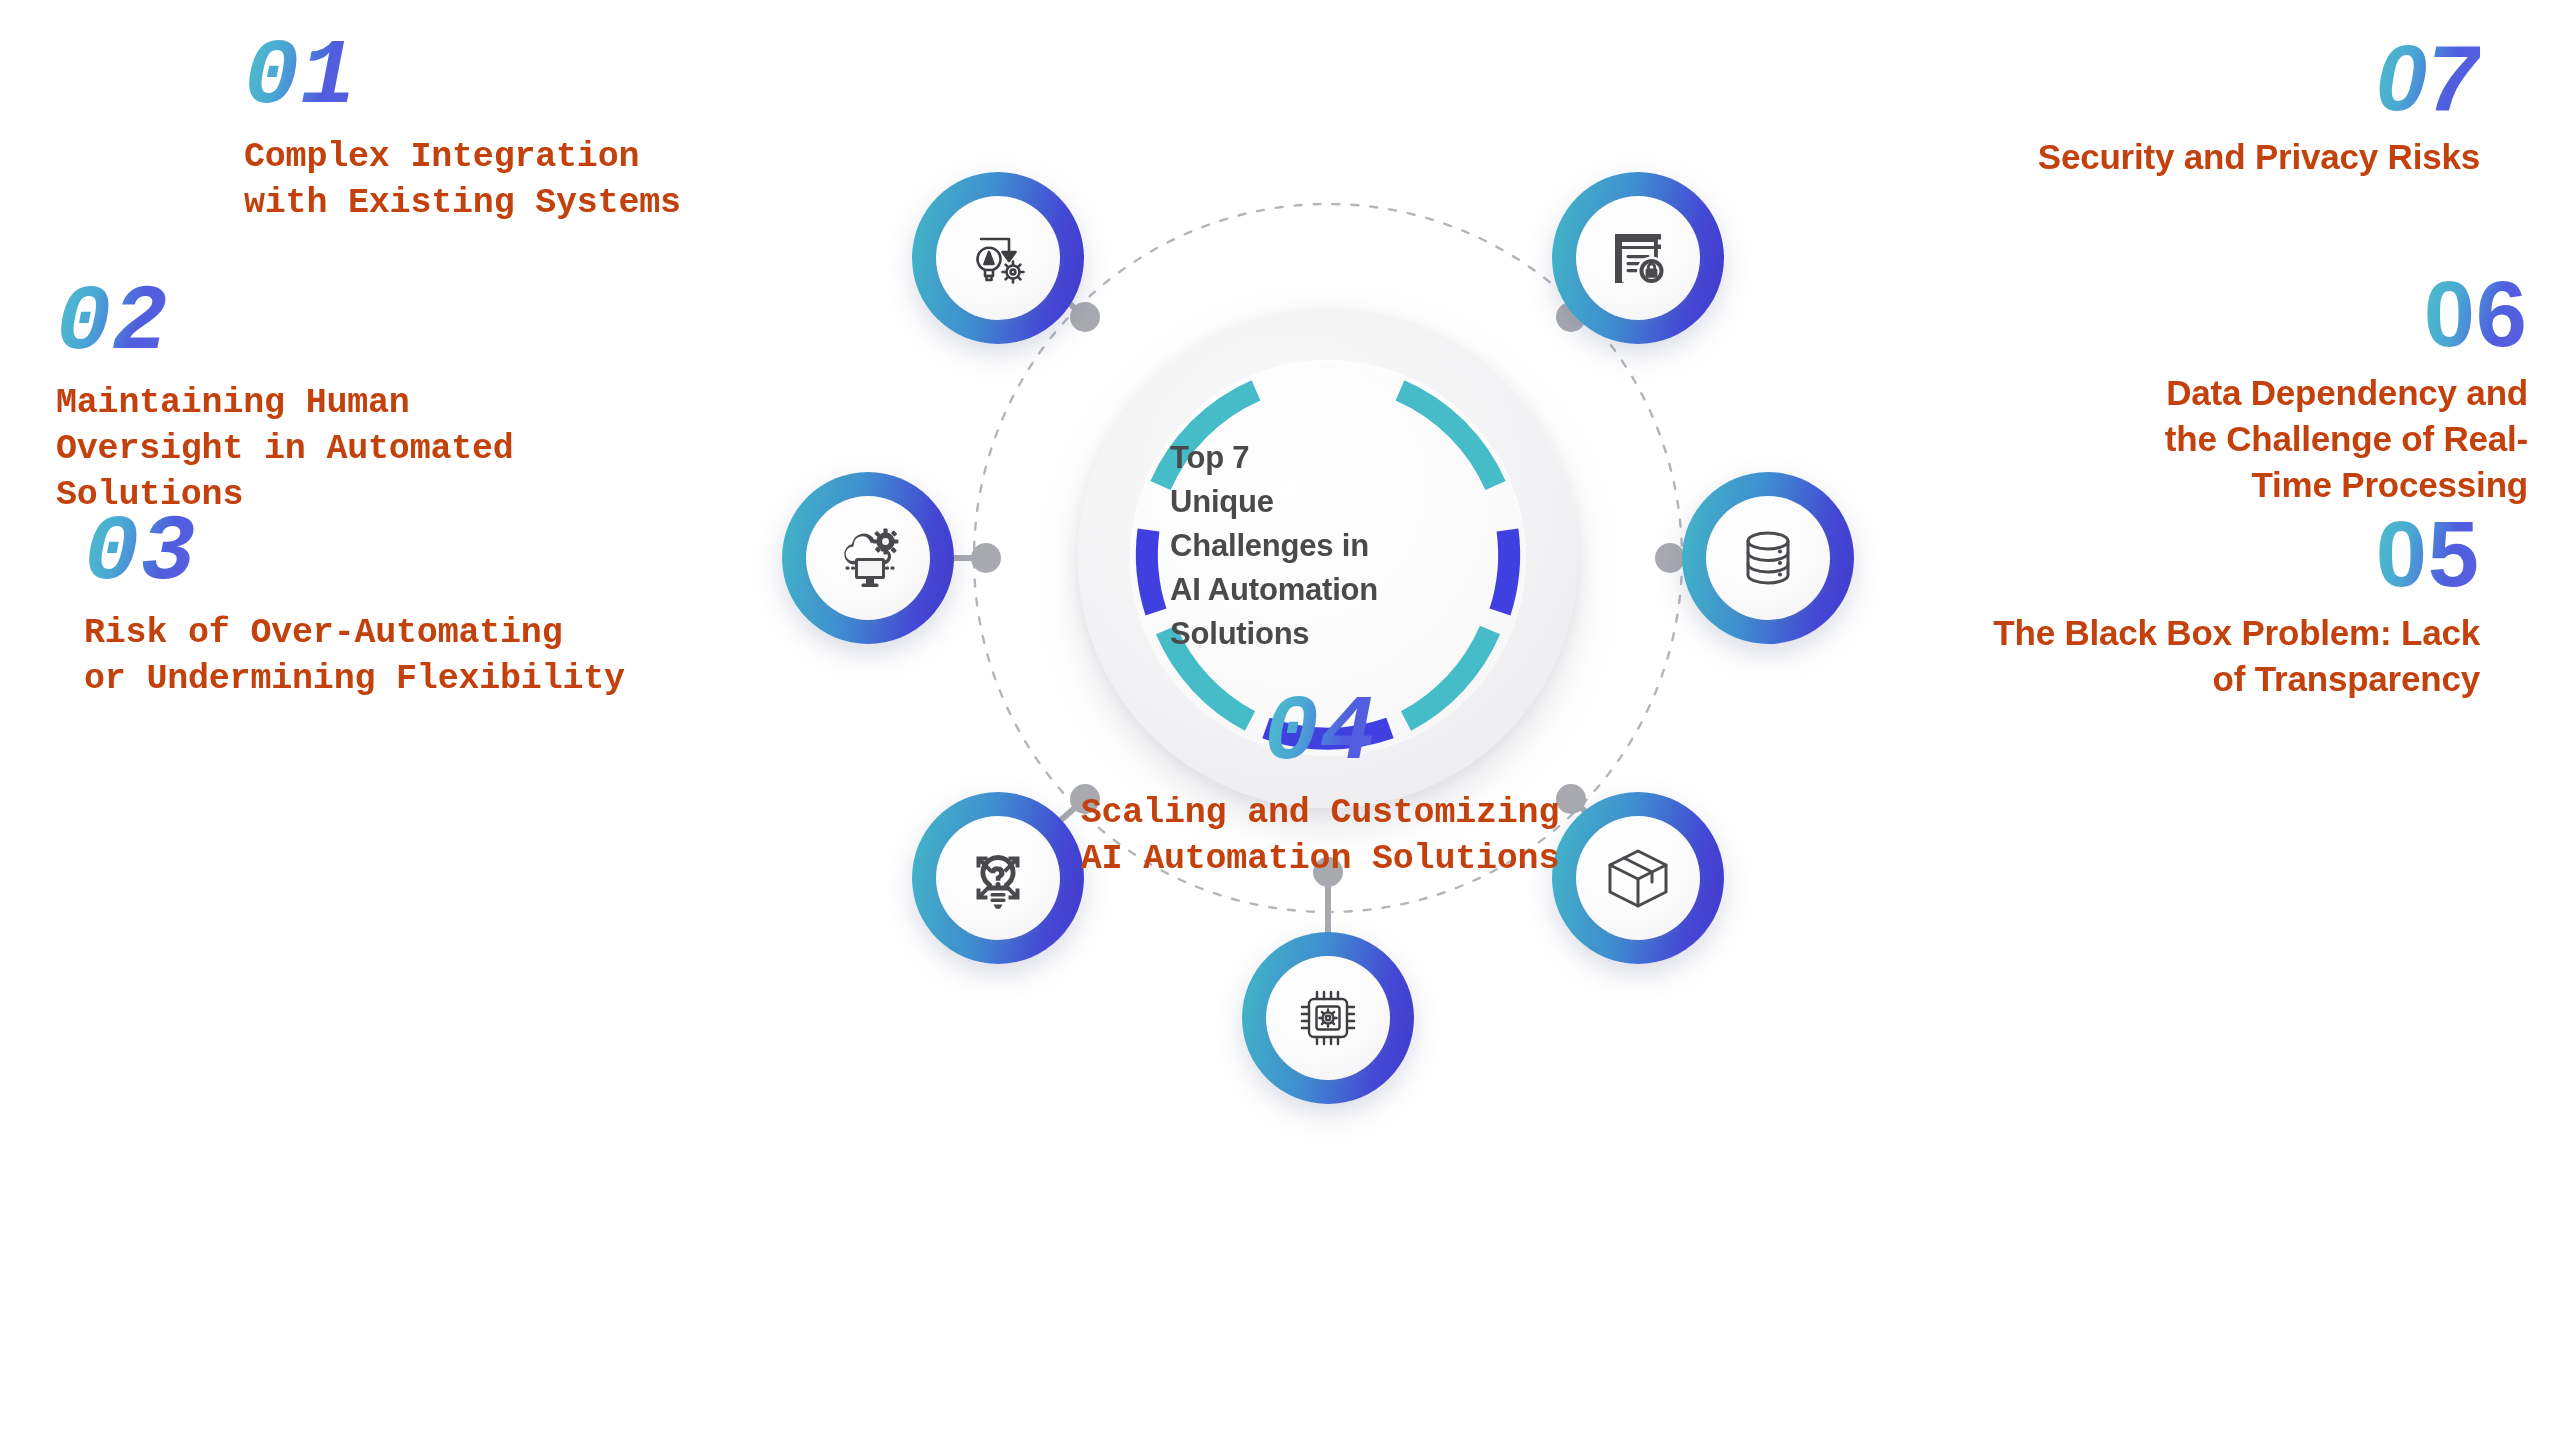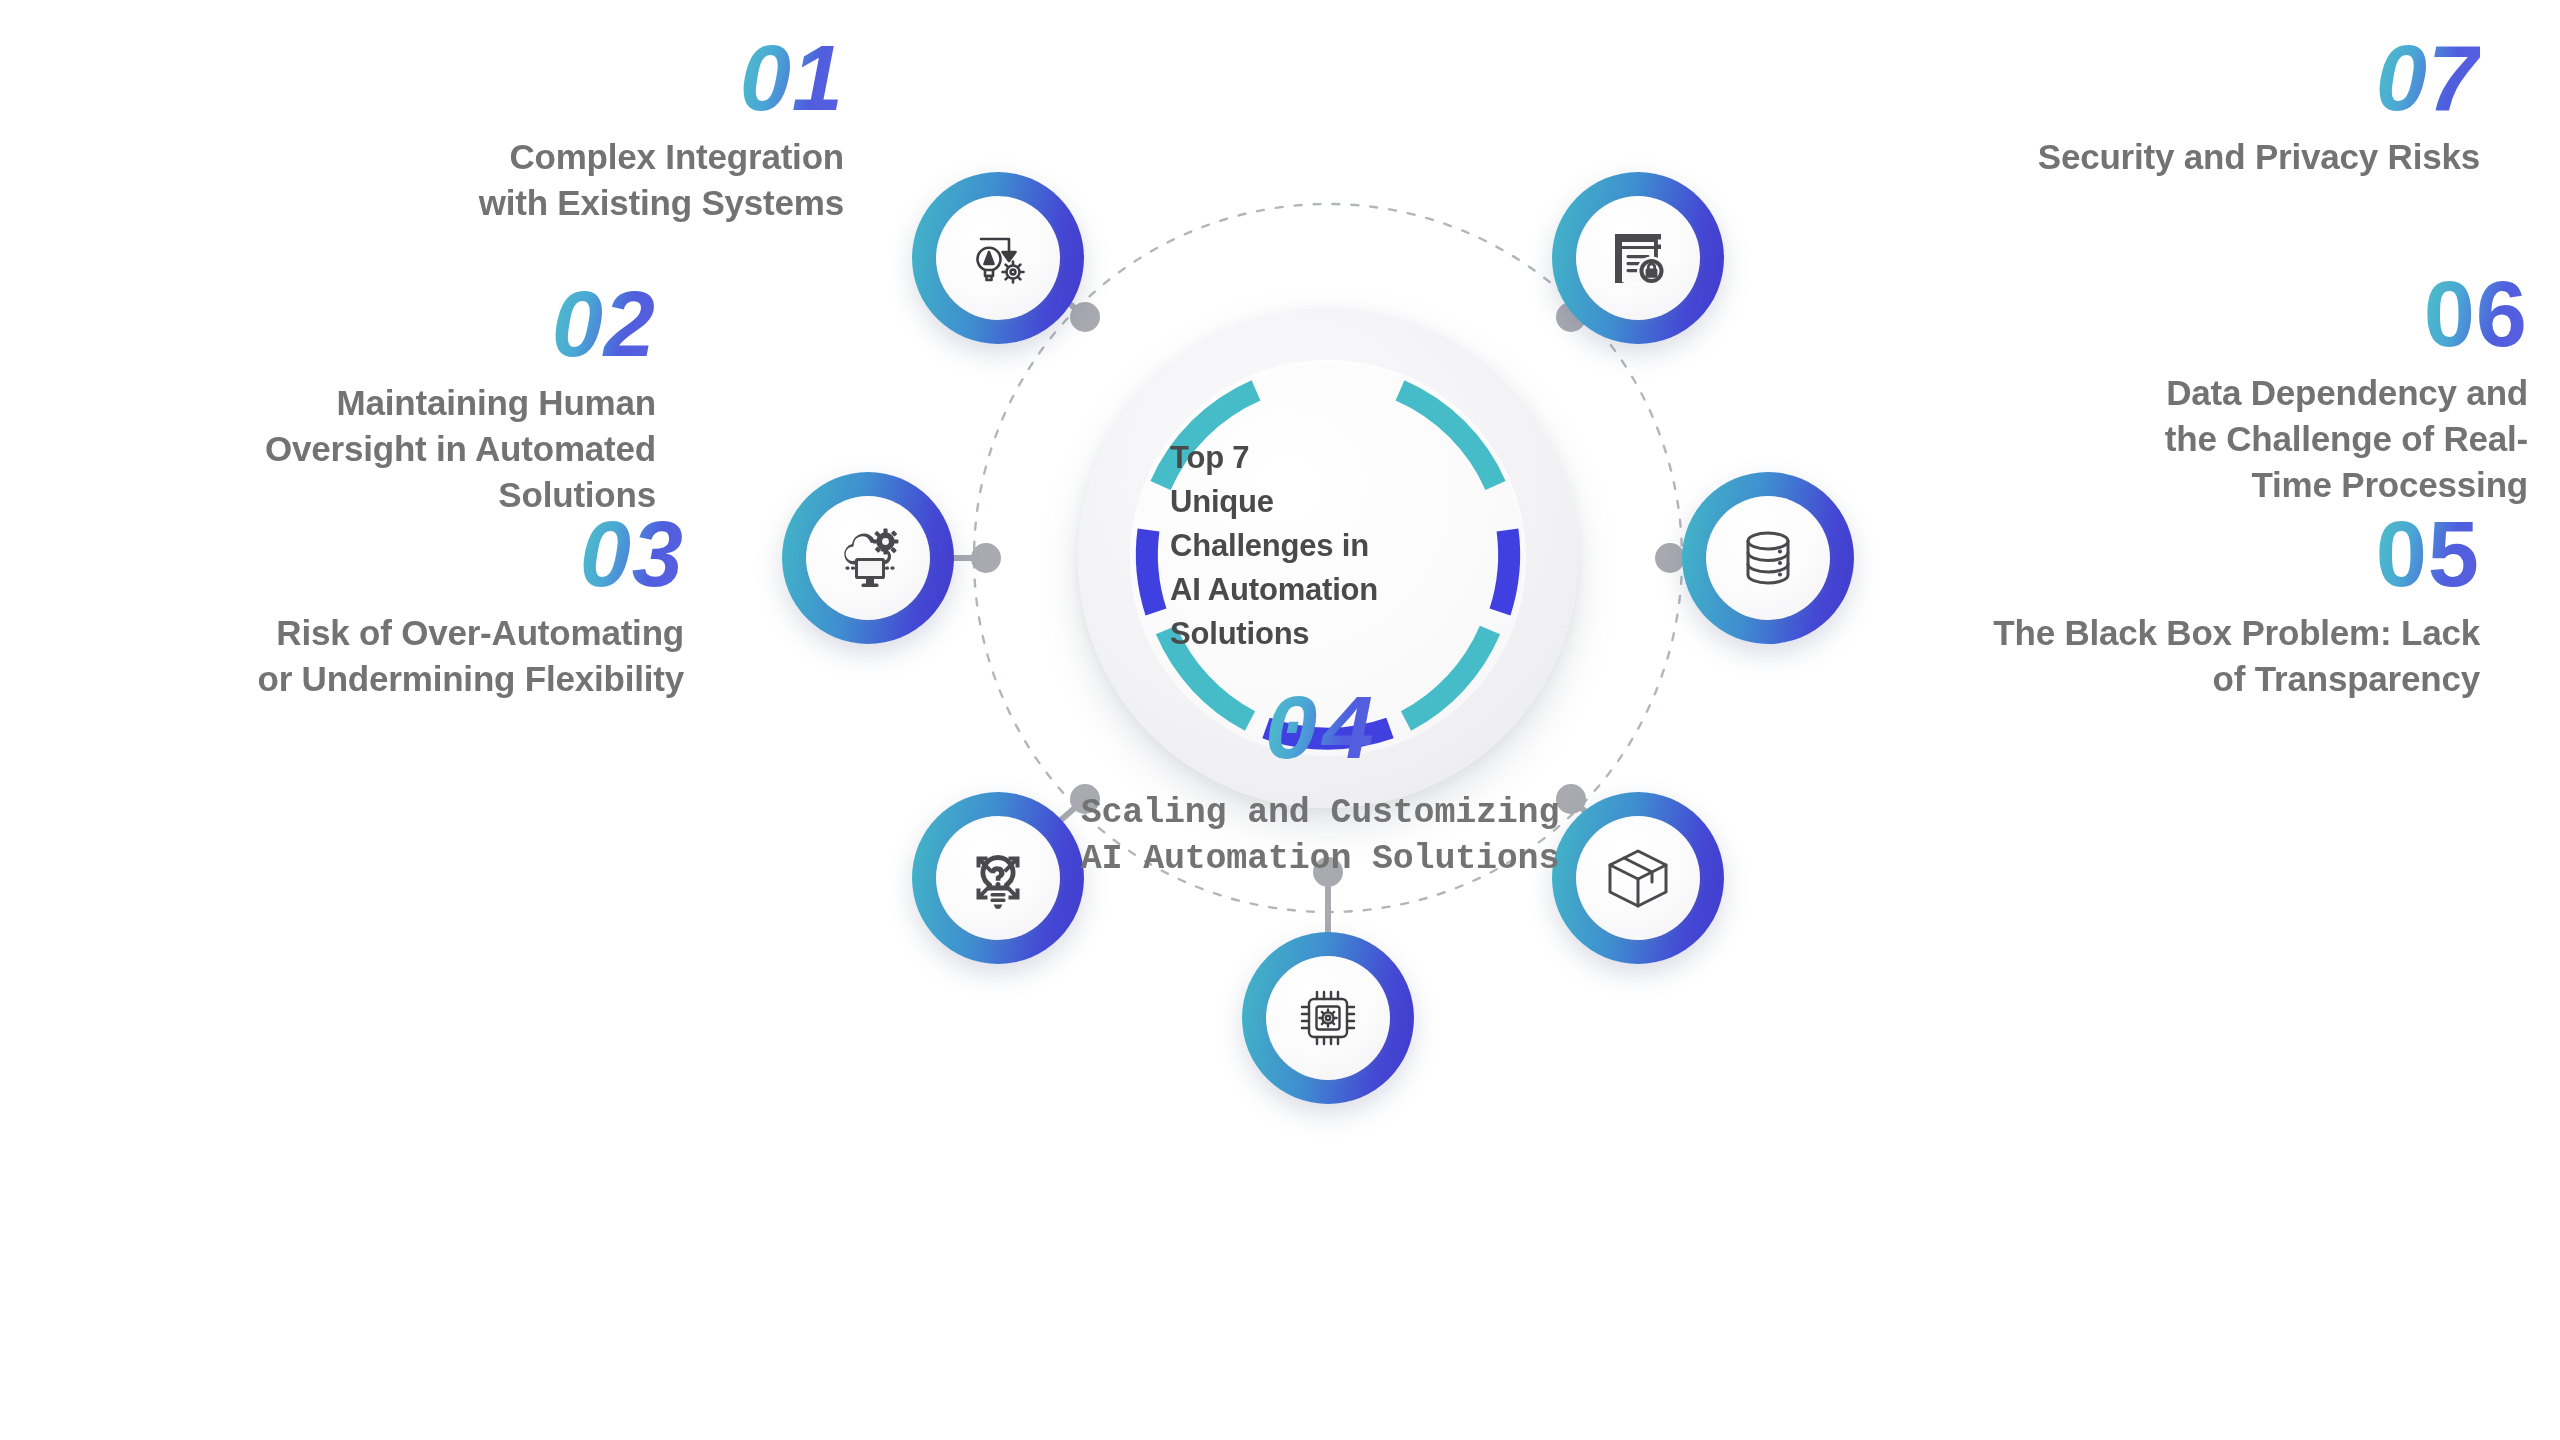--- a/index.html
+++ b/index.html
@@ -133,27 +133,27 @@
     background-clip: text;
     color: transparent;
     -webkit-text-fill-color: transparent;
     display: inline-block;
   }
   .num.upright { font-style: normal; }
   .desc {
     margin-top: 10px;
     font-size: 35px;
     font-weight: bold;
-    color: #737373;
+    color: #c2410c;
     line-height: 1.32;
     letter-spacing: -0.2px;
   }
   .desc .ln { display: block; white-space: nowrap; }
 
-  .align-right { text-align: right; }
+  .align-right { text-align: left; font-family: Liberation Mono, monospace; }
   .align-left  { text-align: right;  }
   .align-center{ text-align: center; font-family: Liberation Mono, monospace;}
 
   .lbl.l1 { left: 244px;  top: 32px;  width: 600px; }
   .lbl.l2 { left: 56px;   top: 278px; width: 600px; }
   .lbl.l3 { left: 84px;   top: 508px; width: 600px; }
   .lbl.l4 { left: 1000px; top: 688px; width: 640px; }
   .lbl.l5 { left: 1800px; top: 508px; width: 680px; }
   .lbl.l6 { left: 1968px; top: 268px; width: 560px; }
   .lbl.l7 { left: 1800px; top: 32px;  width: 680px; }

